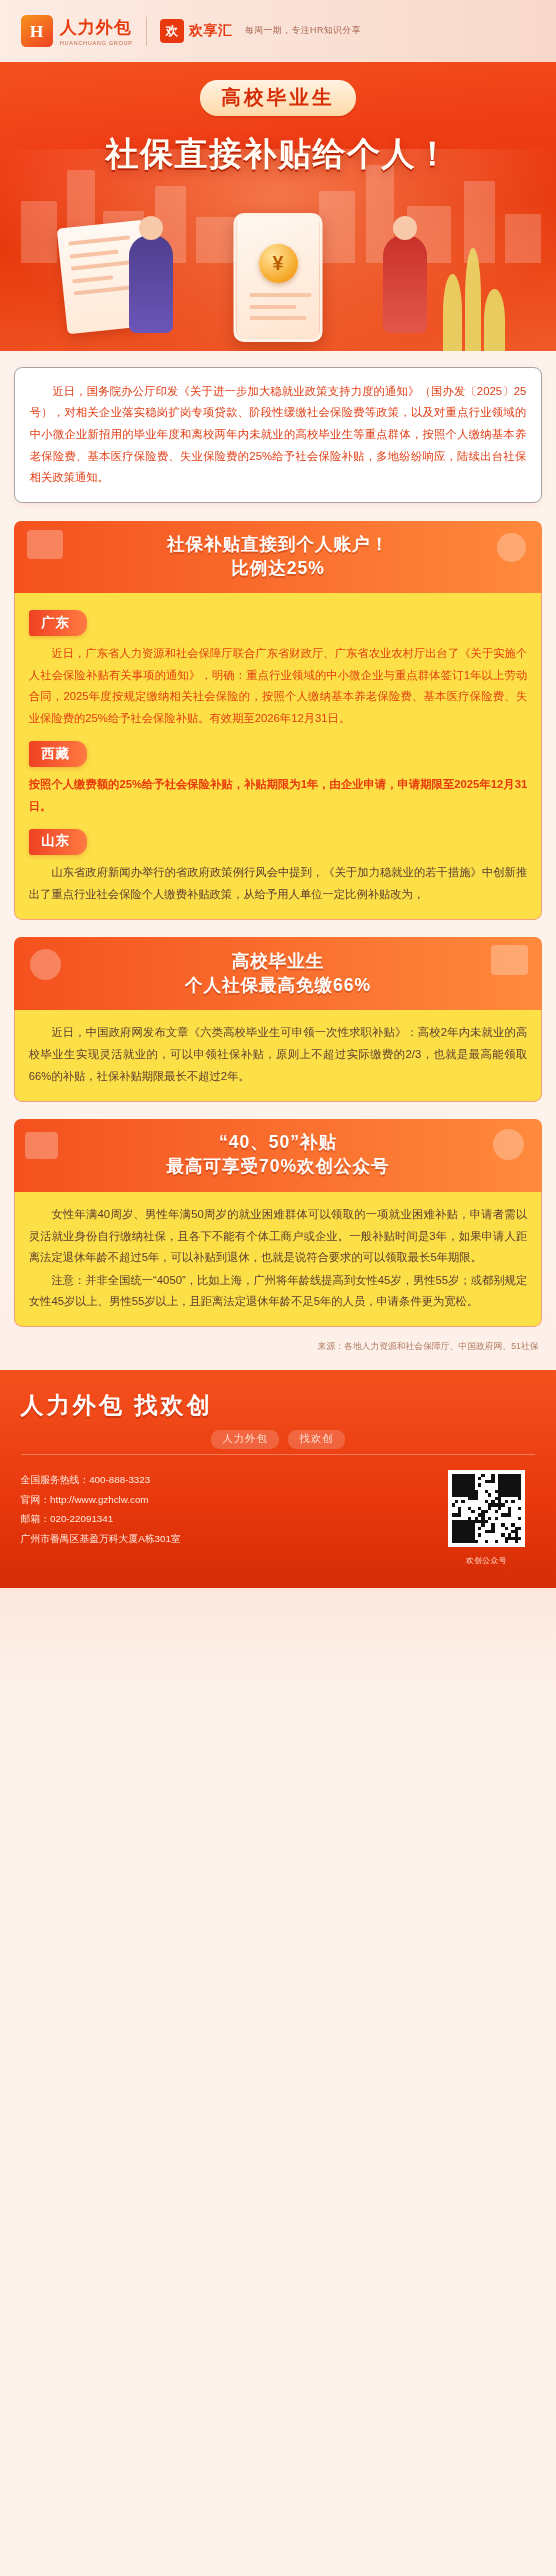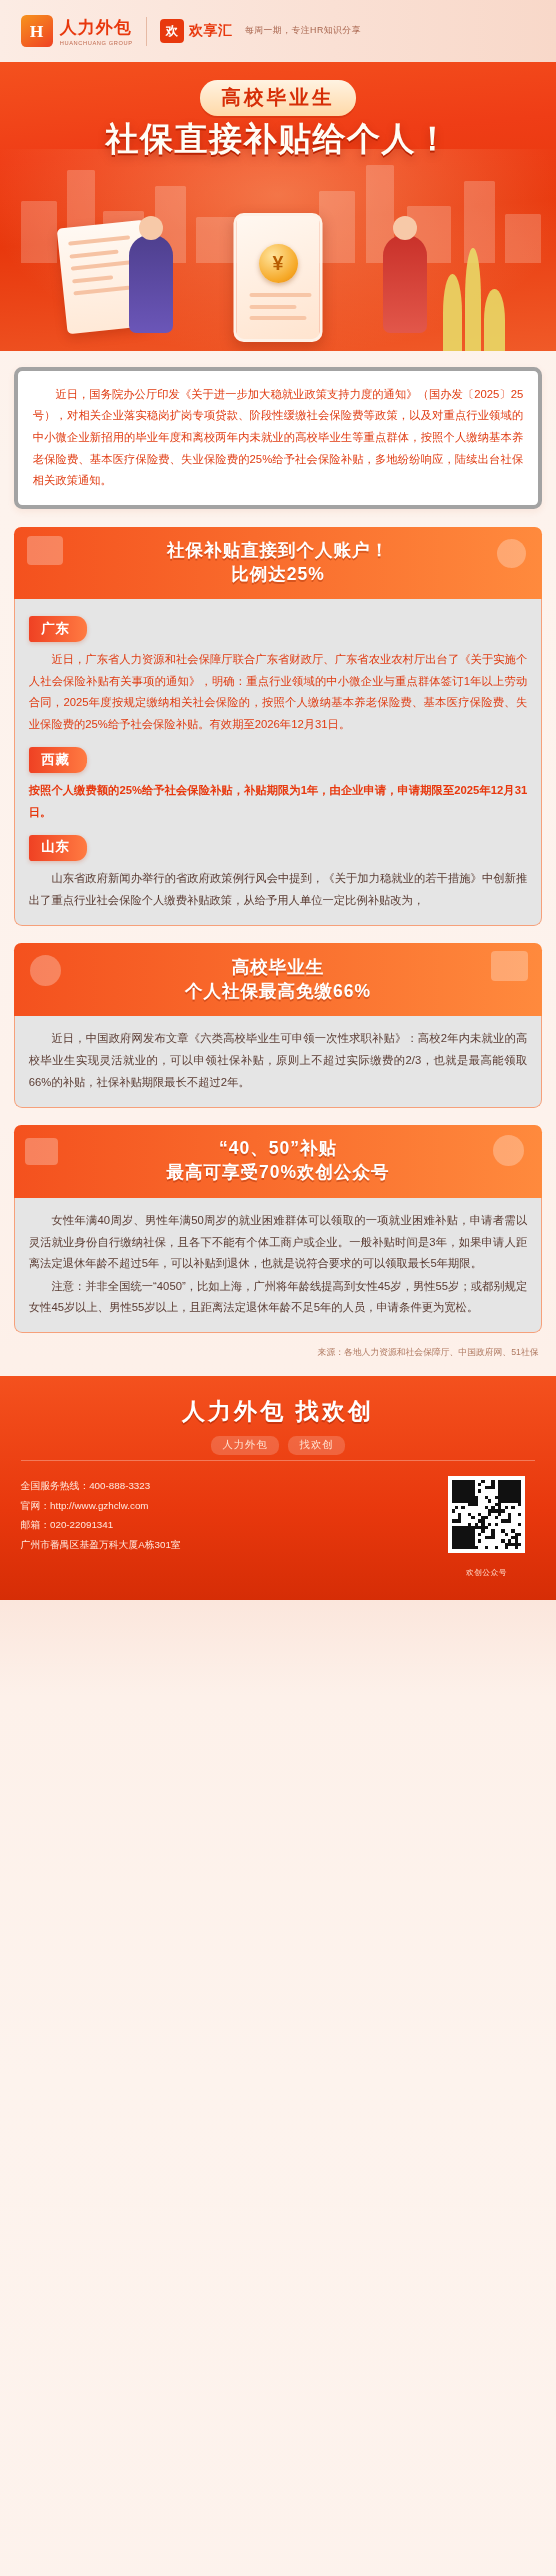--- a/index.html
+++ b/index.html
@@ -64,21 +64,21 @@
   .hero-title-wrap { position: relative; padding-top: 17.5px; text-align: center; z-index: 5; }
   .hero-badge {
     display: inline-block;
     background: linear-gradient(180deg,#fff3e2,#ffd9a8);
     color: #d62d06;
     font-size: 19.6px; font-weight: bold; letter-spacing: 3.1px;
     padding: 4.6px 21.6px; border-radius: 17.5px;
     box-shadow: 0 2.1px 0 rgba(150,30,0,.18);
   }
   .hero-title {
-    margin-top: 1px;
+    margin-top: 16px;
     font-size: 33px; font-weight: bold; letter-spacing: 1.5px;
     color: #fffdf6;
     text-shadow: 0 2.1px 0 #b92303, 0 4.1px 8.2px rgba(120,20,0,.35);
     font-family: "Liberation Sans", sans-serif;
   }
   .hero-art { position: absolute; left: 0; right: 0; bottom: 0; height: 170px; z-index: 4; }
   .hero-phone {
     position: absolute; left: 50%; transform: translateX(-50%); bottom: 9.3px;
     width: 89px; height: 129px; border-radius: 10.3px;
     background: linear-gradient(160deg,#fff8f1,#ffe4cf);
@@ -109,21 +109,21 @@
   .hp2 { right: 129px; background: linear-gradient(180deg,#c9312a,#e2574a); }
   .hp2::before{content:"";position:absolute;top:-18.5px;left:10.3px;width:24px;height:24px;border-radius:50%;background:#f7c9a8;}
   .hero-plant { position:absolute; right: 41px; bottom: 0; width: 77px; height: 118px; }
   .hero-plant i { position:absolute; bottom:0; background:#e8e06a; border-radius:50% 50% 0 0; opacity:.85;}
 
   
   .card {
     margin: 15.5px 14.4px 0;
     background: #fff;
     border-radius: 8.2px;
-    border: 4px solid #a3a3a3;
+    border: 1px solid #a3a3a3;
     padding: 13.4px 14.4px;
     box-shadow: 0 2.1px 7.2px rgba(200,80,30,.08);
   }
   .para {
     font-size: 11.3px; line-height: 21.6px; color: #e03b11; text-align: justify;
     text-indent: 2em;
   }
   .para.dark { color: #5a3b32; }
 
   
@@ -133,21 +133,21 @@
     background: linear-gradient(90deg,#f4511e,#ff8a3d);
     border-radius: 7.2px 7.2px 0 0;
     padding: 11.3px 15.5px 13.4px;
     color: #fff;
     overflow: hidden;
   }
   .banner h2 { font-size: 17.5px; font-weight: bold; text-align: center; letter-spacing: 1px; line-height: 24px;
     text-shadow: 0 1.5px 0 rgba(150,35,0,.35); }
   .banner .deco { position:absolute; opacity:.28; border-radius: 4.1px; background:#fff; }
   .section-body {
-    background: #e5e5e5;
+    background: #fde047;
     border: 1px solid #f6a07a; border-top: none;
     border-radius: 0 0 8.2px 8.2px;
     padding: 5.2px 13.4px 13.4px;
   }
   .region-tag {
     display: inline-block;
     background: linear-gradient(90deg,#ef4123,#ff7b42);
     color: #fff; font-size: 13.4px; font-weight: bold; letter-spacing: 1px;
     padding: 3.6px 17.5px 4.6px 12.4px;
     border-radius: 3.1px 11.3px 11.3px 3.1px;
@@ -162,39 +162,39 @@
   }
 
   
   .footer {
     margin-top: 15.5px;
     background: linear-gradient(180deg,#f4511e,#e8380d 60%,#d62d06);
     padding: 20.6px 20.6px 21.6px;
     position: relative;
   }
   .footer-title {
-    text-align: center; color: #fff; font-size: 23px; font-weight: bold; letter-spacing: 3.1px;
+    color: #fff; font-size: 23px; font-weight: bold; letter-spacing: 3.1px;
     text-shadow: 0 1.5px 0 rgba(140,28,0,.4);
   }
   .footer-sub { display:flex; justify-content:center; gap:9.3px; margin-top: 8.2px; }
   .footer-sub .pill {
     background: rgba(255,255,255,.18); color:#ffe4d4; font-size:10.3px;
     padding: 2.6px 11.3px; border-radius: 8.2px; letter-spacing: 1px;
   }
   .footer-body { display: flex; margin-top: 15.5px; }
   .footer-lines { flex: 1; }
   .footer-lines p { color: #ffe9de; font-size: 9.8px; line-height: 19.6px; }
   .qr-wrap { width: 98px; text-align: center; }
   .qr {
     width: 77px; height: 77px; background: #fff; margin: 0 auto; padding: 3.6px;
   }
   .qr-grid { width: 100%; height: 100%; display: grid; grid-template-columns: repeat(21, 1fr); grid-template-rows: repeat(21, 1fr); }
   .qr-grid i { background: #fff; }
   .qr-grid i.on { background: #111; }
-  .qr-cap { color: #ffd9c8; font-size: 7.7px; margin-top: 15px; letter-spacing: 0.5px; }
+  .qr-cap { color: #ffd9c8; font-size: 7.7px; margin-top: 9px; letter-spacing: 0.5px; }
   .footer-divider { height: 0.5px; background: rgba(255,255,255,.3); margin: 5.2px 0 0; }
 </style>
 </head>
 <body>
 
 <div class="page">
 
   <div class="header">
     <div class="logo-block">
       <div class="logo-mark">

